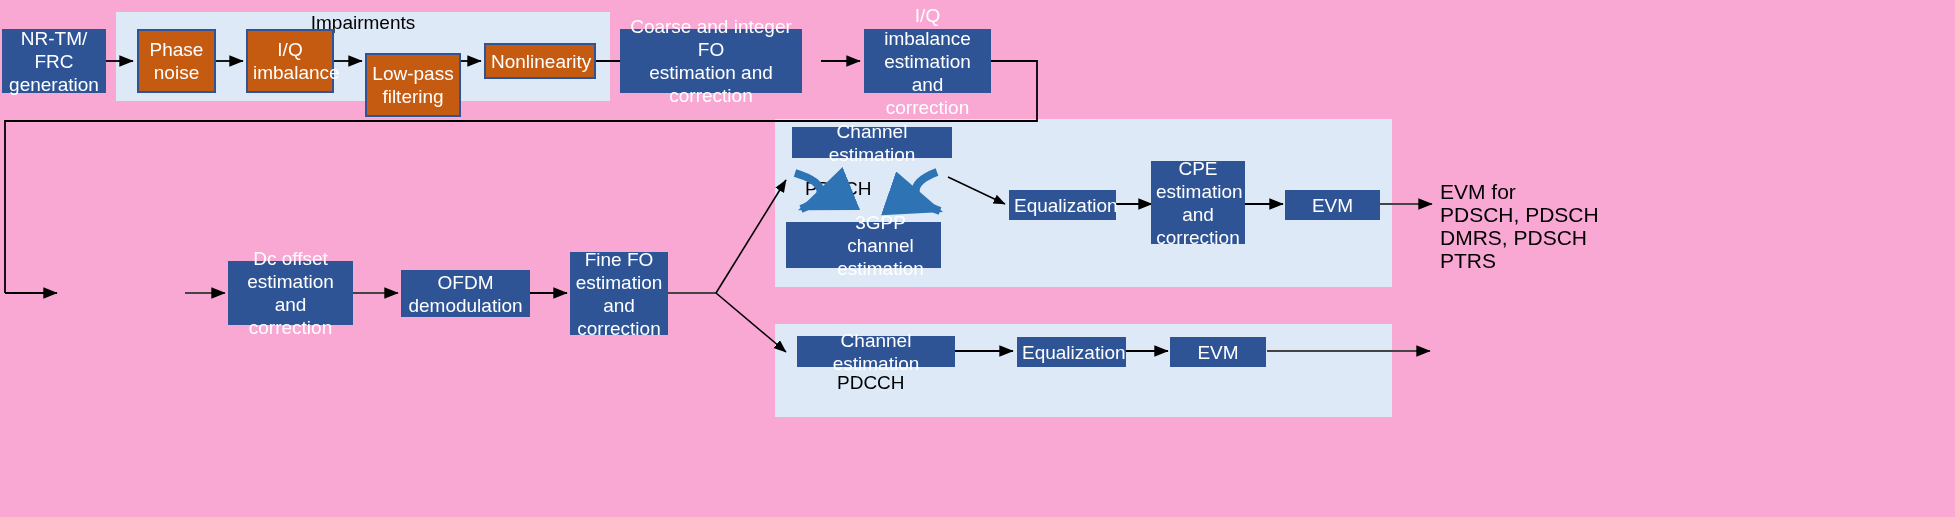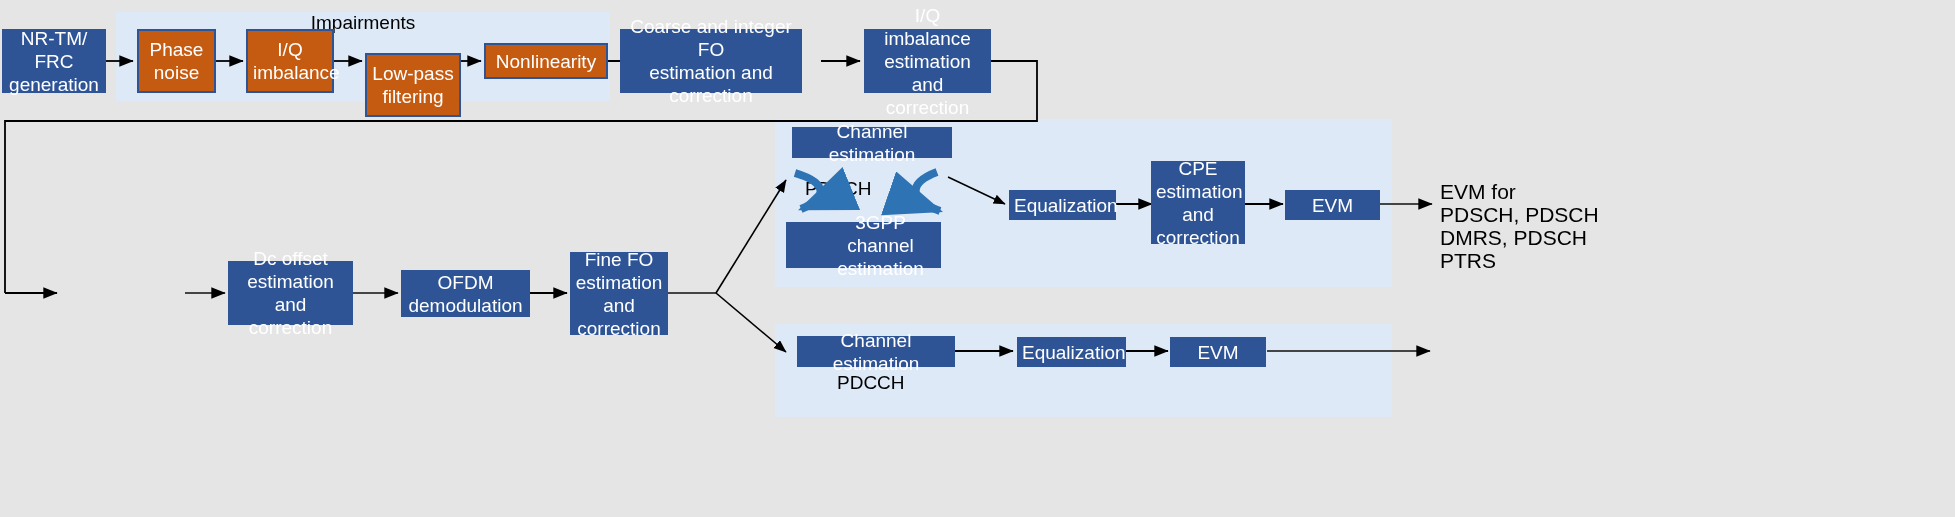--- a/index.html
+++ b/index.html
@@ -7,21 +7,21 @@
     padding: 0;
     background: #ffffff;
   }
   body {
     font-family: "Liberation Sans", sans-serif;
   }
   #diagram {
     position: relative;
     width: 1955px;
     height: 517px;
-    background: #e5e5e5;
+    background: #f9a8d4;
     overflow: hidden;
   }
   .panel {
     position: absolute;
     background: #dee9f7;
   }
   .panel-title {
     position: absolute;
     color: #000000;
     font-size: 19px;
@@ -140,21 +140,21 @@
   <div class="box orange" style="left:246px; top:29px; width:88px; height:64px;">
     <span class="boxlabel">I/Q
 imbalance</span>
   </div>
 
   <div class="box orange" style="left:365px; top:29px; width:96px; height:64px;margin-top:24px;">
     <span class="boxlabel">Low-pass
 filtering</span>
   </div>
 
-  <div class="box orange" style="left:484px; top:43px; width:124px; height:36px;">
+  <div class="box orange" style="left:484px; top:43px; width:112px; height:36px;">
     <span class="boxlabel">Nonlinearity</span>
   </div>
 
   <div class="box blue" style="left:620px; top:29px; width:182px; height:64px;">
     <span class="boxlabel">Coarse and integer FO
 estimation and
 correction</span>
   </div>
 
   <div class="box blue" style="left:864px; top:29px; width:127px; height:64px;">

